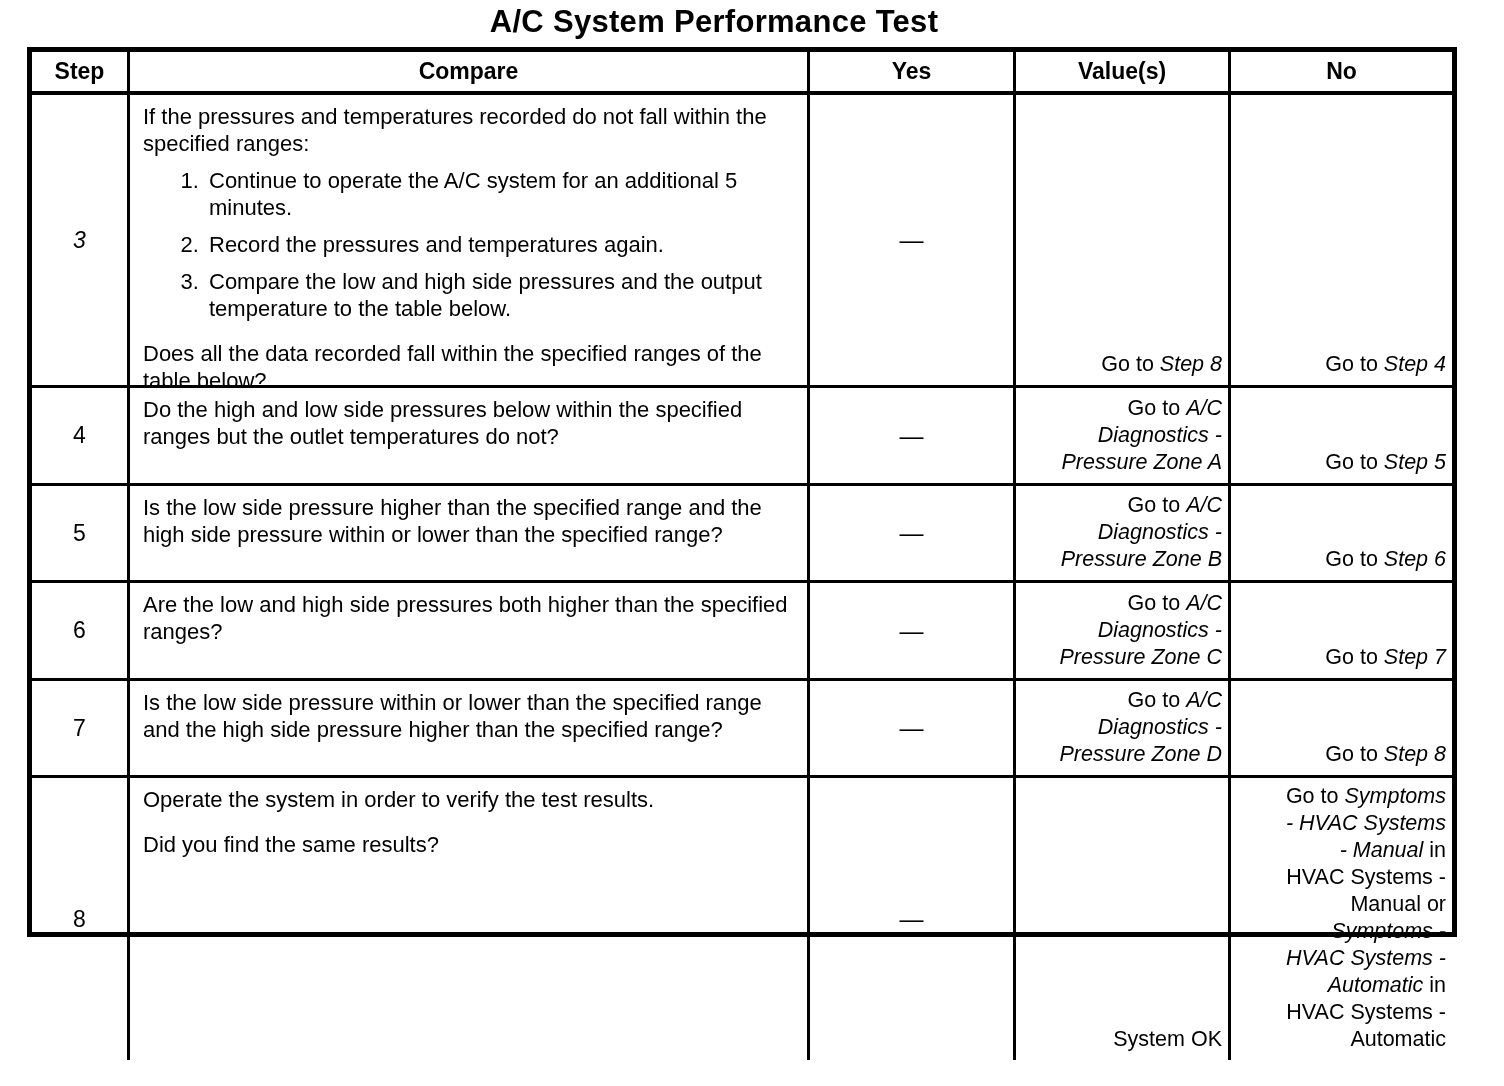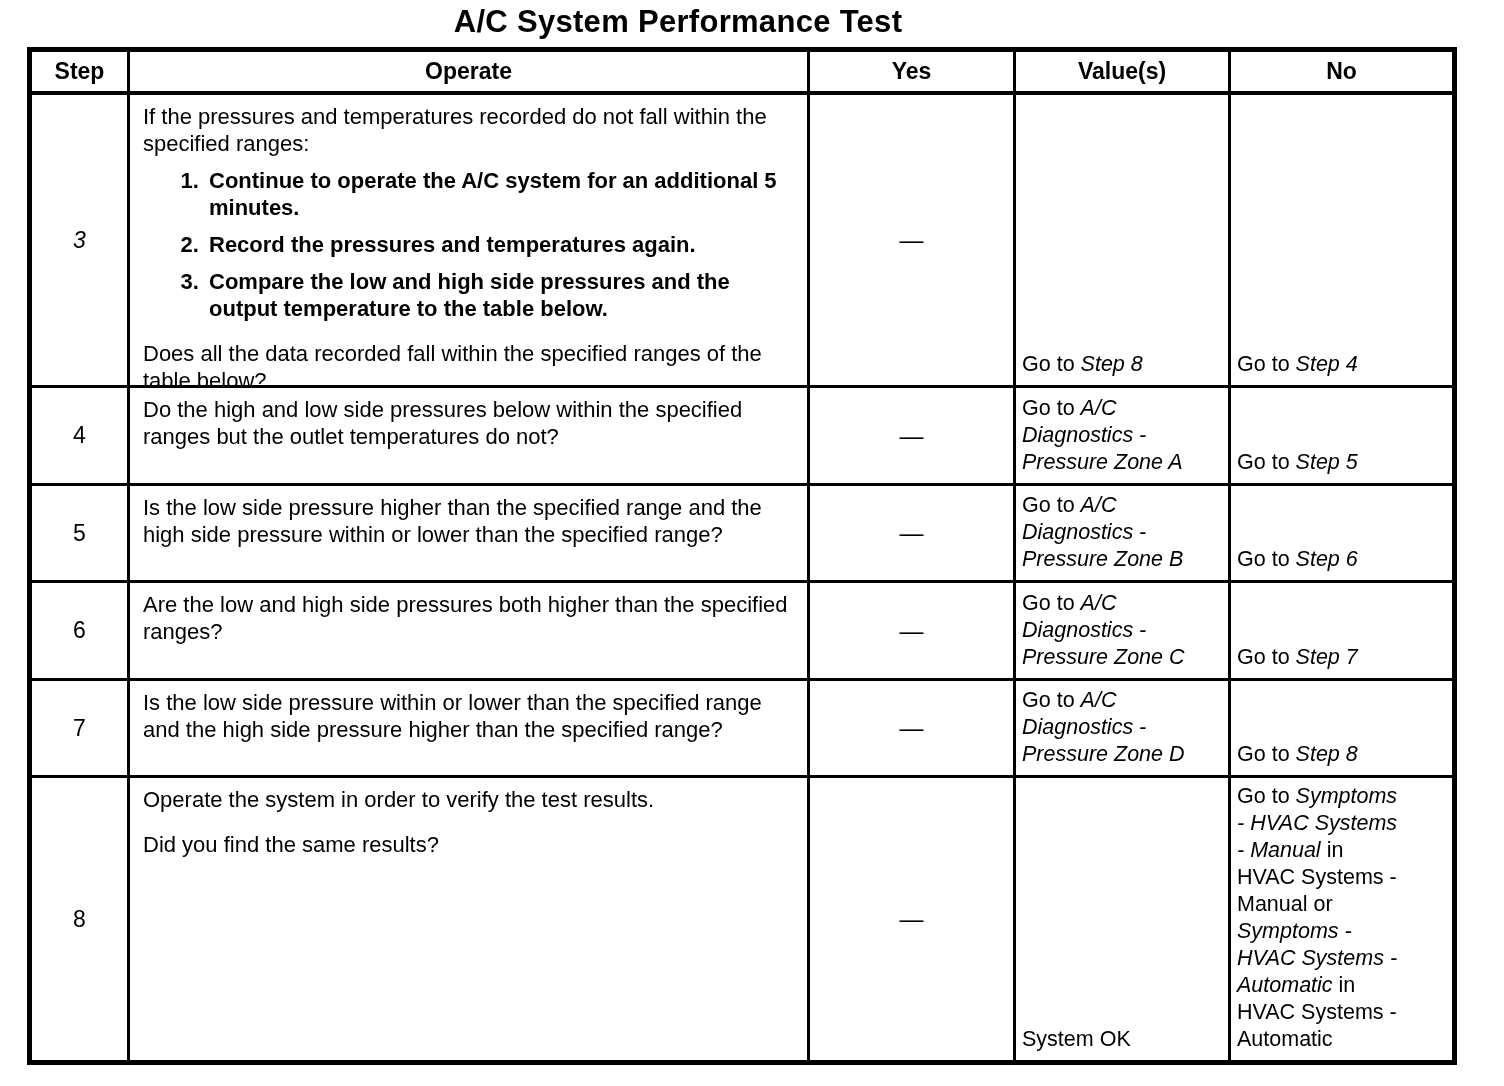--- a/index.html
+++ b/index.html
@@ -1,63 +1,63 @@
 <!DOCTYPE html>
 <html><head>
 <meta charset="utf-8">
 <style>
   html,body { margin:0; padding:0; }
   body {
     width:1504px; height:1086px; background:#ffffff; color:#000;
     font-family:"Liberation Sans", sans-serif; position:relative; overflow:hidden;
   }
   .title {
-    position:absolute; top:4px; left:678px; transform:translateX(-50%);
+    position:absolute; top:4px; left:714px; transform:translateX(-50%);
     margin:0; font-size:31px; font-weight:bold; white-space:nowrap; letter-spacing:0.3px;
   }
   .tbl {
-    position:absolute; left:27px; top:47px; width:1430px; height:1018px;
+    position:absolute; left:27px; top:47px; width:1430px; height:890px;
     border:5px solid #000; box-sizing:border-box;
     display:flex; flex-direction:column; background:#fff;
   }
   .grid-row {
     display:grid; grid-template-columns:98px 680px 206px 215px 1fr;
     border-bottom:3px solid #000; box-sizing:border-box; flex:0 0 auto;
   }
   .grid-row.last { border-bottom:none; flex:1 1 auto; }
   .hdr { height:43px; border-bottom:4px solid #000; }
   .hdr .cell {
     display:flex; align-items:center; justify-content:center;
     font-size:23px; font-weight:bold;
   }
   .cell { border-right:3px solid #000; box-sizing:border-box; overflow:hidden; }
   .cell.c-last { border-right:none; }
   .step-cell { display:flex; align-items:center; justify-content:center; font-size:23px; }
   .action-cell { padding:8px 12px 4px 13px; font-size:22px; line-height:27px; text-align:left; }
   .action-cell p { margin:0; }
   .action-cell p.follow { margin-top:18px; }
   .action-cell ol { margin:10px 0 0 0; padding-left:62px; }
-  .action-cell li { margin-bottom:10px; padding-left:4px;font-weight:bold; }
+  .action-cell li { margin-bottom:10px; padding-left:4px; }
   .value-cell { display:flex; align-items:center; justify-content:center; font-size:24px; }
   .yn-cell {
     display:flex; flex-direction:column; justify-content:flex-end; align-items:center;
-    text-align:left; font-size:21.5px; line-height:27px; padding:5px 6px 7px;
+    text-align:right; font-size:21.5px; line-height:27px; padding:5px 6px 7px;
   }
   .yn-cell .line { width:100%; }
   .it { font-style:italic; }
 </style>
 </head>
 <body>
 
 <h1 class="title">A/C System Performance Test</h1>
 
 <div class="tbl">
   <div class="grid-row hdr">
     <div class="cell">Step</div>
-    <div class="cell">Operate</div>
+    <div class="cell">Compare</div>
     <div class="cell">Yes</div>
     <div class="cell">Value(s)</div>
     <div class="cell c-last">No</div>
   </div>
 
 <div class="grid-row" style="height: 293px;">
       <div class="cell step-cell it">3</div>
       <div class="cell action-cell">
         <p class="">If the pressures and temperatures recorded do not fall within the specified ranges:</p>
         <ol>

